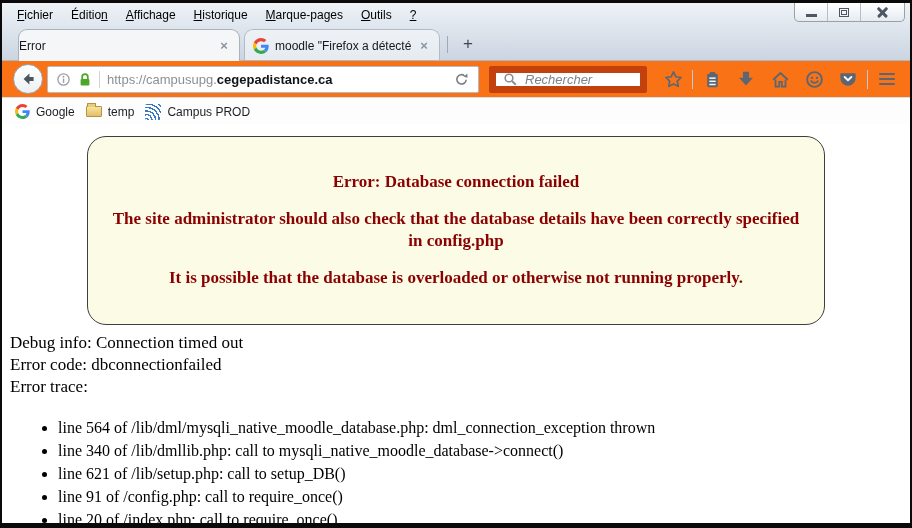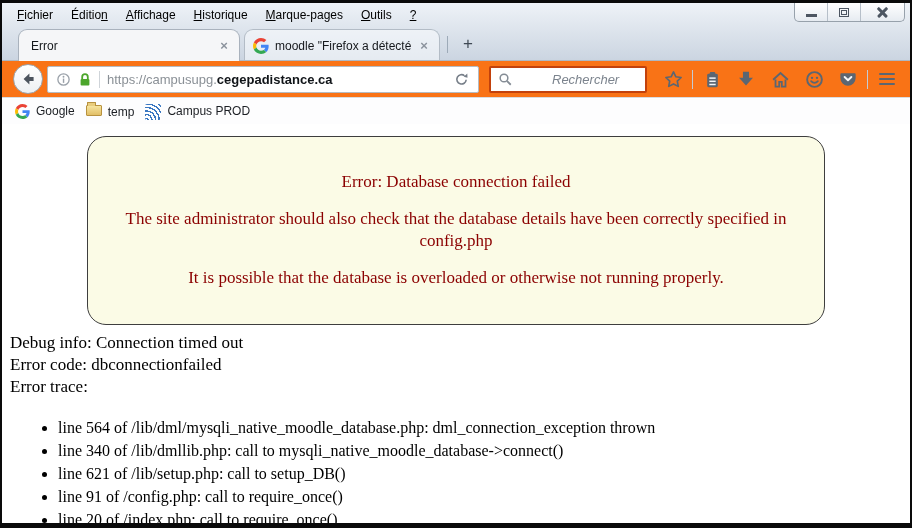--- a/index.html
+++ b/index.html
@@ -39,21 +39,21 @@
   .gl-close::before { transform:rotate(45deg); }
   .gl-close::after { transform:rotate(-45deg); }
   
   .tabbar { position:absolute; left:0; right:0; top:24px; height:33px; }
   .tab { position:absolute; top:2px; height:32px; border-radius:9px 9px 0 0;
     display:flex; align-items:center; font-size:12px; color:#15181c; }
   .tab.active { left:16px; width:222px; background:#f5f6f8;
     border:1px solid #a9b2bd; border-bottom:none; z-index:4; }
   .tab.inactive { left:242px; width:196px; background:rgba(252,253,255,.55);
     border:1px solid #b3bcc6; border-bottom:none; }
-  .tab-title { flex:1; overflow:hidden; white-space:nowrap; padding-left:12px; }
+  .tab-title { flex:1; overflow:hidden; white-space:nowrap; }
   .tab.inactive .tab-title { padding-left:6px; }
   .tab-close { width:18px; text-align:center; font-size:13px; color:#8b939d;
     font-weight:bold; cursor:pointer; margin-right:6px; }
   .tab-favicon { width:16px; height:16px; margin-left:8px; flex:0 0 auto; }
   .tabbar-sep { position:absolute; left:445px; top:9px; width:1px; height:17px;
     background:#9daab8; }
   .newtab-btn { position:absolute; left:453px; top:6px; width:26px; height:22px;
     font-size:17px; color:#3f4954; text-align:center; line-height:22px; cursor:pointer; }
   
   .navbar { position:absolute; top:57px; left:0; right:0; height:38px;
@@ -66,56 +66,56 @@
   .urlbar { position:absolute; left:45px; top:5px; width:432px; height:27px;
     background:#fff; border:1px solid #b4bbc3; border-radius:2px;
     display:flex; align-items:center; padding:0 6px 0 8px; }
   .urlbar-sep { width:1px; height:17px; background:#cfd4d9; margin:0 7px 0 6px; }
   .url-text { font-size:13px; white-space:nowrap; overflow:hidden; flex:1; }
   .url-prefix { color:#8a9096; }
   .url-domain { color:#101418; font-weight:600; }
   .reload-btn { width:22px; height:22px; display:flex; align-items:center;
     justify-content:center; cursor:pointer; }
   .searchbox { position:absolute; left:487px; top:5px; width:158px; height:27px;
-    background:#fff; border:2px solid #c2410c; border-radius:2px;
-    display:flex; align-items:center; padding:0 4px 0 7px;gap:32px; }
+    background:#fff; border:7px solid #c2410c; border-radius:2px;
+    display:flex; align-items:center; padding:0 4px 0 7px; }
   .searchbox input { border:none; outline:none; flex:1; min-width:0;
     font-size:13px; font-style:italic; color:#3c434b; background:transparent;
     font-family:"Liberation Sans",sans-serif; }
   .searchbox input::placeholder { color:#7b838d; font-style:italic; }
   .nav-icons { position:absolute; right:6px; top:0; bottom:0; display:flex;
     align-items:center; }
   .nav-icon-btn { width:34px; height:28px; display:flex; align-items:center;
     justify-content:center; cursor:pointer; }
   .nav-sep { width:1px; height:19px; background:#c4cbd3; margin:0 2px; }
   .hamburger { display:flex; flex-direction:column; gap:2.6px; }
   .hamburger span { width:16px; height:2.4px; background:#5b6672; border-radius:1px; }
   
   .bookmarksbar { position:absolute; top:96px; left:0; right:0; height:25px;
     background:#fdfdfe; display:flex; align-items:center; padding-left:9px;
     font-size:12px; color:#1c1f24; z-index:1; }
-  .bm-item { display:flex; align-items:flex-start; gap:6px; padding:2px 7px 2px 4px;
+  .bm-item { display:flex; align-items:center; gap:6px; padding:2px 7px 2px 4px;
     cursor:pointer; }
   .bm-folder { width:16px; height:11px; background:linear-gradient(#f6e49e,#e2bf67);
     border:1px solid #b8923f; border-radius:1px; position:relative; }
   .bm-folder::before { content:''; position:absolute; top:-4px; left:0;
     width:7px; height:3px; background:#e9cd7d; border:1px solid #b8923f;
     border-bottom:none; border-radius:1px 1px 0 0; }
   .bm-swirl { width:16px; height:16px; background:
     repeating-radial-gradient(circle at 10% 100%, #ffffff 0 1px, #3a77c2 1px 2.4px, #ffffff 2.4px 3.6px);
     border-radius:2px; }
   
   .content { position:absolute; top:122px; left:0; right:0; bottom:0;
     background:#fff; font-family:"Liberation Serif", serif; color:#000;
     overflow:hidden; }
   .errorbox { margin:11px auto 0; width:738px; height:189px;
     border:1.5px solid #3e3e3e; border-radius:19px; background:#fbfbe6;
     color:#8b0000; text-align:center; font-size:17px;
     padding:34px 16px 0; }
-  .errorbox p { margin:0 0 15px; line-height:22px; }
+  .errorbox p { margin:0 0 15px; line-height:22px;font-weight:bold; }
   .debug-block { margin:7px 0 0; padding-left:8px; font-size:17px; line-height:22px; }
   .stack-list { margin:18px 0 0; padding-left:56px; font-size:16px; }
   .stack-list li { line-height:23px; }
 </style>
 </head>
 <body>
 
 <svg width="0" height="0" style="position:absolute">
   <defs>
     <g id="google-g">

